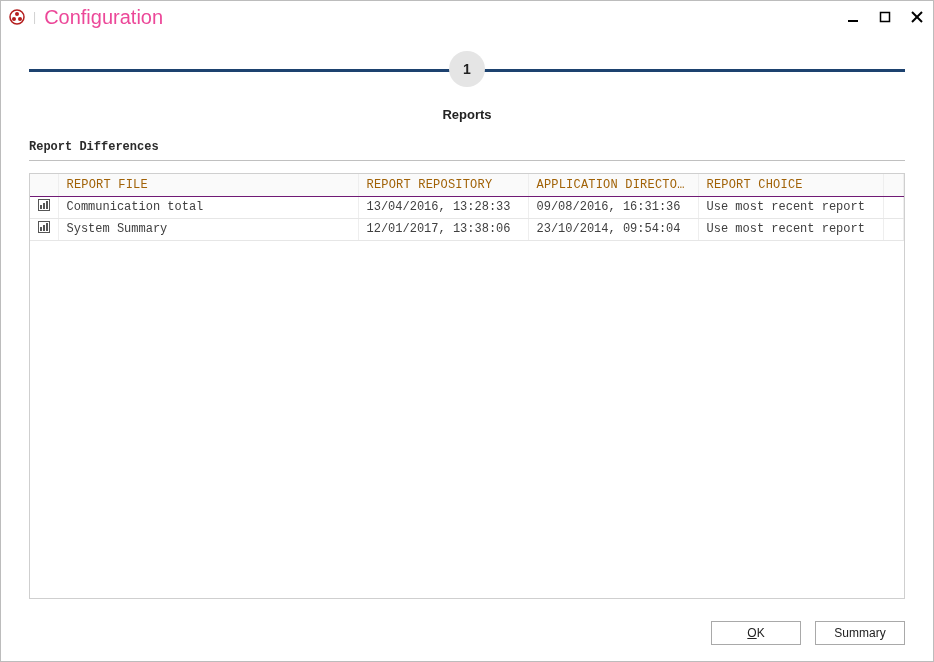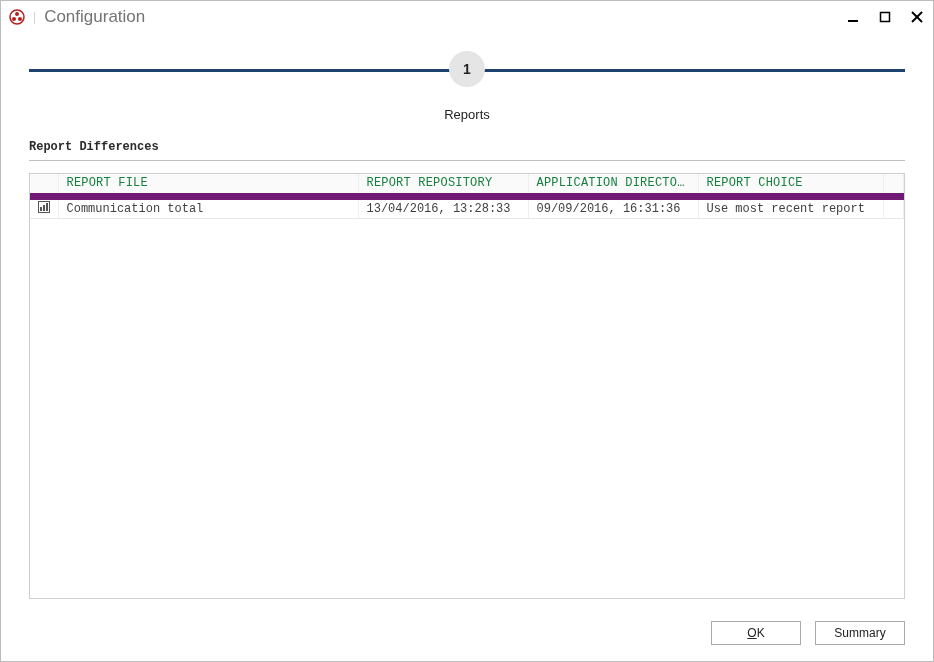--- a/index.html
+++ b/index.html
@@ -30,22 +30,22 @@
   }
   .app-icon {
     width: 16px; height: 16px;
     margin-right: 8px;
   }
   .titlebar-sep {
     color: #d0d0d0;
     margin-right: 8px;
   }
   .titlebar-title {
-    font-size: 17px;
-    color: #737373;
+    font-size: 20px;
+    color: #ec4899;
   }
   .titlebar-controls {
     margin-left: auto;
     display: flex;
     gap: 12px;
     align-items: center;
   }
   .tb-btn {
     width: 20px; height: 20px;
     display: inline-flex;
@@ -78,21 +78,21 @@
     width: 36px; height: 36px;
     background: #e5e5e5;
     border-radius: 50%;
     display: flex;
     align-items: center; justify-content: center;
     font-weight: 600;
     font-size: 14px;
     color: #222;
   }
   .step-title {
-    font-weight: 400;
+    font-weight: 700;
     font-size: 13px;
     color: #222;
   }
 
   
   .content {
     flex: 1;
     padding: 10px 28px 12px 28px;
     display: flex;
     flex-direction: column;
@@ -125,25 +125,25 @@
     border-bottom: 1px solid #e6e6e6;
     border-right: 1px solid #eee;
     height: 22px;
     padding: 0 8px;
     white-space: nowrap;
     overflow: hidden;
     text-overflow: ellipsis;
   }
   th {
     background: #fafafa;
-    color: #15803d;
+    color: #a16207;
     font-weight: 400;
     letter-spacing: 0.2px;
     text-transform: uppercase;
-    border-bottom: 7px solid #701a75;
+    border-bottom: 1px solid #701a75;
   }
   col.icon-col { width: 28px; }
   col.file-col { width: 300px; }
   col.repo-col { width: 170px; }
   col.appdir-col { width: 170px; }
   col.choice-col { width: auto; }
   col.pad-col { width: 20px; }
   td.icon-cell, th.icon-cell { text-align: center; padding: 0; }
   .report-glyph { display: inline-flex; width:14px; height:14px; }
 
@@ -245,21 +245,38 @@
                 <svg viewBox="0 0 14 14" width="14" height="14">
                     <rect x="1.5" y="1.5" width="11" height="11" fill="none" stroke="#555" stroke-width="1"></rect>
                     <rect x="3" y="7" width="2" height="4" fill="#555"></rect>
                     <rect x="6" y="5" width="2" height="6" fill="#555"></rect>
                     <rect x="9" y="3" width="2" height="8" fill="#555"></rect>
                   </svg>
               </span>
             </td>
             <td>Communication total</td>
             <td>13/04/2016, 13:28:33</td>
-            <td>09/09/2016, 16:31:36</td>
+            <td>09/08/2016, 16:31:36</td>
+            <td>Use most recent report</td>
+            <td class="icon-cell"></td>
+          </tr>
+          <tr>
+            <td class="icon-cell">
+              <span class="report-glyph">
+                <svg viewBox="0 0 14 14" width="14" height="14">
+                    <rect x="1.5" y="1.5" width="11" height="11" fill="none" stroke="#555" stroke-width="1"></rect>
+                    <rect x="3" y="7" width="2" height="4" fill="#555"></rect>
+                    <rect x="6" y="5" width="2" height="6" fill="#555"></rect>
+                    <rect x="9" y="3" width="2" height="8" fill="#555"></rect>
+                  </svg>
+              </span>
+            </td>
+            <td>System Summary</td>
+            <td>12/01/2017, 13:38:06</td>
+            <td>23/10/2014, 09:54:04</td>
             <td>Use most recent report</td>
             <td class="icon-cell"></td>
           </tr>
         </tbody>
       </table>
     </div>
   </div>
 
   <div class="footer">
     <button class="btn">

